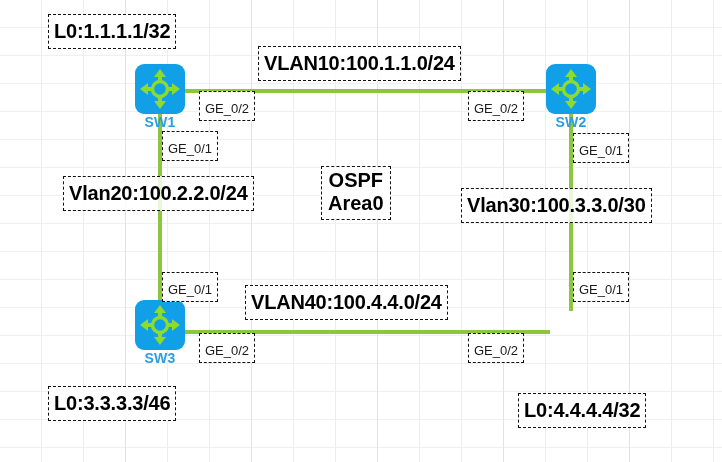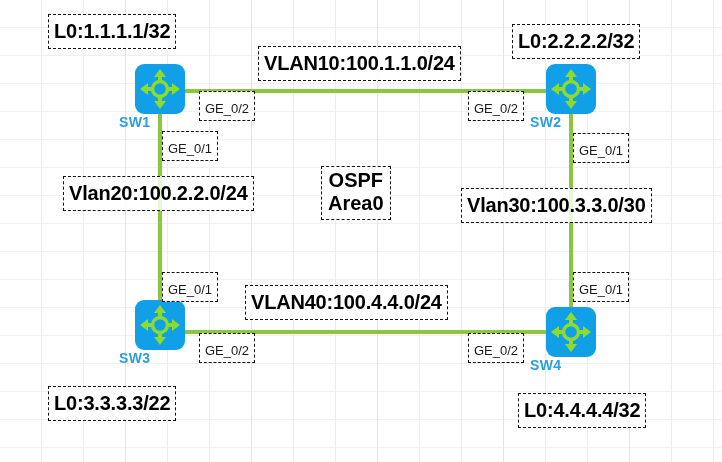--- a/index.html
+++ b/index.html
@@ -54,20 +54,21 @@
     background: #11a0e8;
     border-radius: 9px;
     box-sizing: border-box;
   }
   .node-icon svg { display: block; }
   .node-label {
     position: absolute;
     top: 50px;
     left: -16px;
     width: 82px;
+    text-align: center;
     color: #2a9ee0;
     font-weight: bold;
     font-size: 14px;
     font-family: "Liberation Sans", sans-serif;
     line-height: 16px;
     letter-spacing: 0.3px;
   }
 
   
   .box {
@@ -155,40 +156,25 @@
           <path d="M25 5 L31 13 L27 13 L27 17.5 L23 17.5 L23 13 L19 13 Z"></path>
           <path d="M25 45 L19 37 L23 37 L23 32.5 L27 32.5 L27 37 L31 37 Z"></path>
           <path d="M5 25 L13 19 L13 23 L17.5 23 L17.5 27 L13 27 L13 31 Z"></path>
           <path d="M45 25 L37 31 L37 27 L32.5 27 L32.5 23 L37 23 L37 19 Z"></path>
         </g>
       </svg>
     </div>
     <div class="node-label">SW3</div>
   </div>
 
-  <div class="node" style="left:546px; top:307px;">
-    <div class="node-icon">
-      <svg width="50" height="50" viewBox="0 0 50 50" aria-hidden="true">
-        <g fill="#8cdb2e">
-          <circle cx="25" cy="25" r="7.5" fill="none" stroke="#8cdb2e" stroke-width="3.4"></circle>
-          <path d="M25 5 L31 13 L27 13 L27 17.5 L23 17.5 L23 13 L19 13 Z"></path>
-          <path d="M25 45 L19 37 L23 37 L23 32.5 L27 32.5 L27 37 L31 37 Z"></path>
-          <path d="M5 25 L13 19 L13 23 L17.5 23 L17.5 27 L13 27 L13 31 Z"></path>
-          <path d="M45 25 L37 31 L37 27 L32.5 27 L32.5 23 L37 23 L37 19 Z"></path>
-        </g>
-      </svg>
-    </div>
-    <div class="node-label">SW4</div>
-  </div>
 
   <div class="box box-major" style="left:48px; top:14px;">L0:1.1.1.1/32</div>
 
-  <div class="box box-major" style="left:512px; top:24px;">L0:2.2.2.2/32</div>
-
-  <div class="box box-major" style="left:48px; top:386px;">L0:3.3.3.3/22</div>
+
+  <div class="box box-major" style="left:48px; top:386px;">L0:3.3.3.3/46</div>
 
   <div class="box box-major" style="left:518px; top:393px;">L0:4.4.4.4/32</div>
 
   <div class="box box-major" style="left:258px; top:46px;">VLAN10:100.1.1.0/24</div>
 
   <div class="box box-major" style="left:63px; top:176px;">Vlan20:100.2.2.0/24</div>
 
   <div class="box box-major" style="left:461px; top:188px;">Vlan30:100.3.3.0/30</div>
 
   <div class="box box-major" style="left:237px; top:285px;margin-left:8px;">VLAN40:100.4.4.0/24</div>

